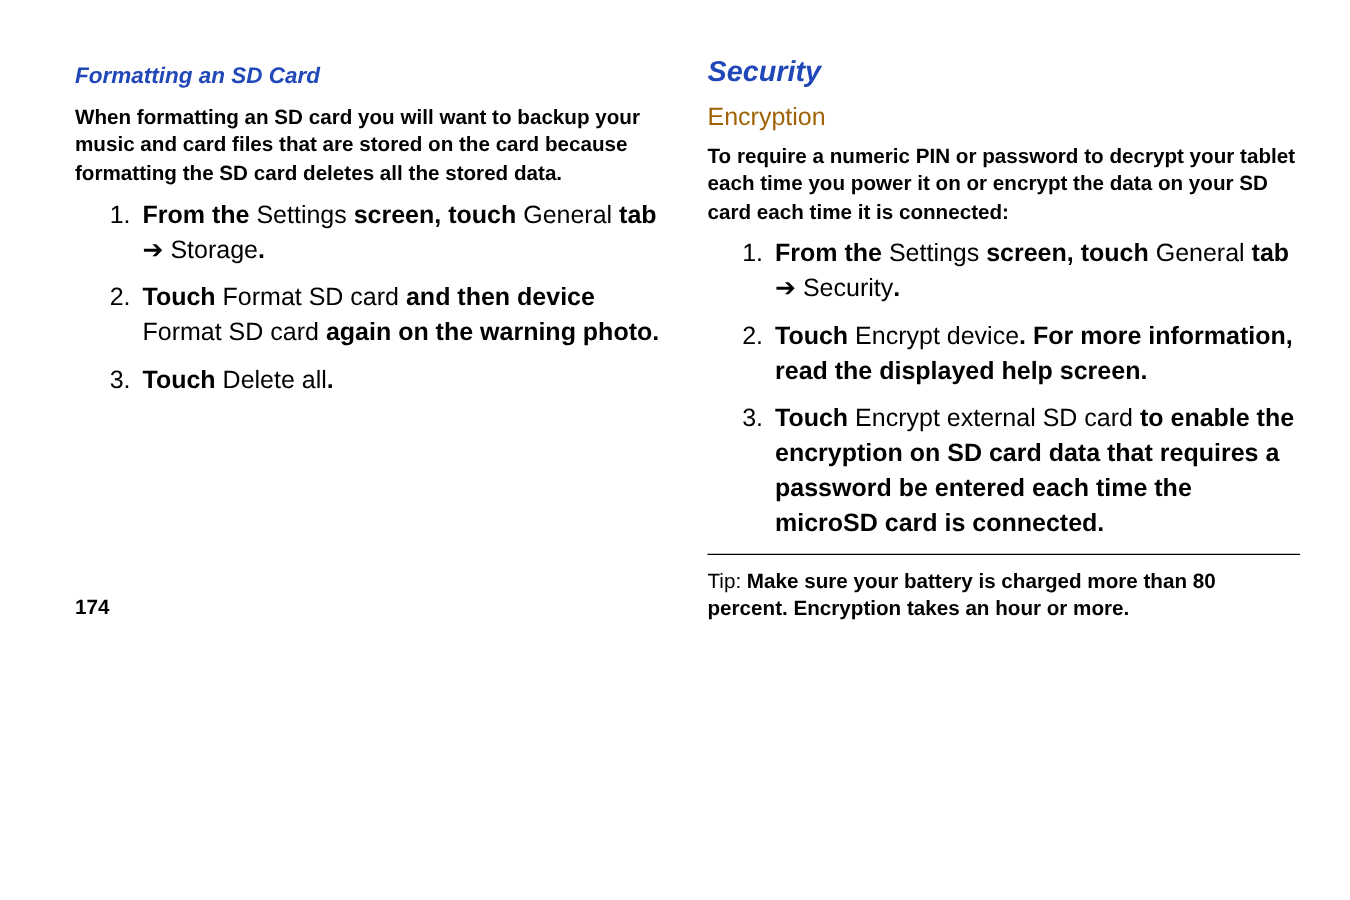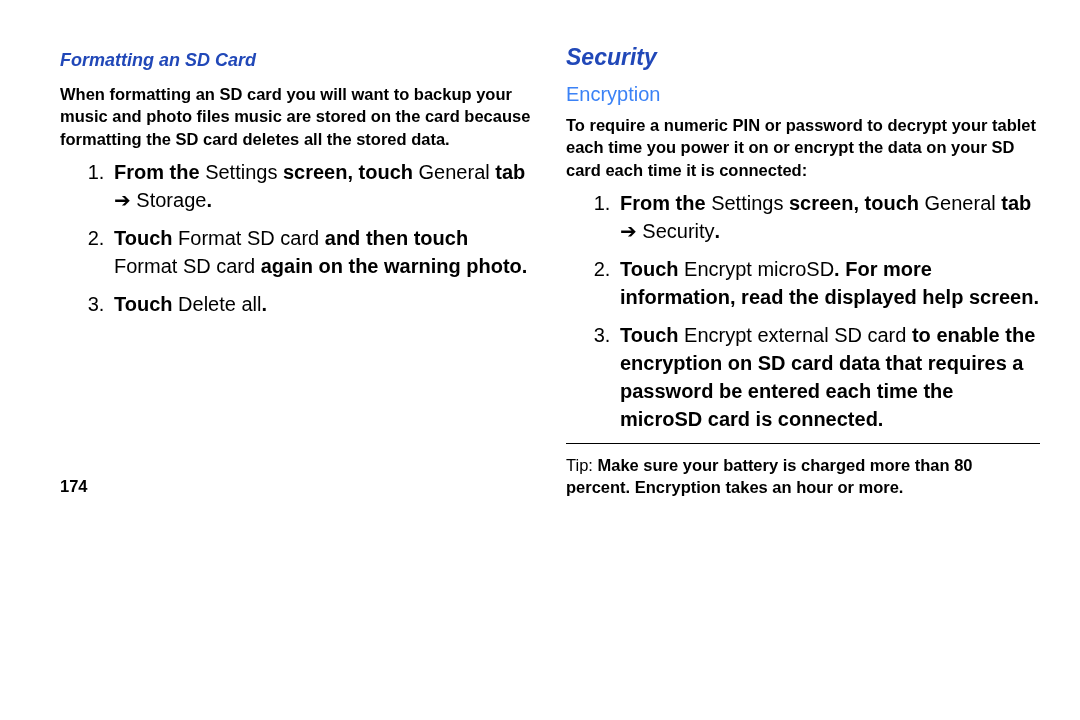--- a/index.html
+++ b/index.html
@@ -32,21 +32,21 @@
     margin: 10px 0 12px 0;
   }
   .section-blue {
     color: #2148b8;
     font-style: italic;
     font-weight: 700;
     font-size: 23px;
     margin: 4px 0 12px 0;
   }
   .sec-blue {
-    color: #3b82f6;
+    color: #a16207;
     font-weight: 400;
     font-size: 20px;
     margin: 10px 0 8px 0;
   }
   .body, .body-bold, .tip {
     font-size: 16.5px;
     line-height: 1.35;
     margin: 4px 0 8px 0;
     font-family: "Arial Narrow", Arial, Helvetica, sans-serif;
     font-stretch: condensed;
@@ -81,40 +81,40 @@
   }
 </style>
 </head>
 <body>
 
 <div class="page">
 
   <div class="col">
     <div class="sub-blue">Formatting an SD Card</div>
 
-    <p class="body-bold">When formatting an SD card you will want to backup your music and photo files music are stored on the card because formatting the SD card deletes all the stored data.</p>
+    <p class="body-bold">When formatting an SD card you will want to backup your music and card files that are stored on the card because formatting the SD card deletes all the stored data.</p>
 
     <ol class="steps">
         <li><span class="bold">From the </span><span>Settings</span><span class="bold"> screen, touch </span><span>General</span><span class="bold"> tab</span><br><span> ➔ </span><span>Storage</span><span class="bold">.</span></li>
-        <li><span class="bold">Touch </span><span>Format SD card</span><span class="bold"> and then touch </span><span>Format SD card</span><span class="bold"> again on the warning photo.</span></li>
+        <li><span class="bold">Touch </span><span>Format SD card</span><span class="bold"> and then device </span><span>Format SD card</span><span class="bold"> again on the warning photo.</span></li>
         <li><span class="bold">Touch </span><span>Delete all</span><span class="bold">.</span></li>
       </ol>
   </div>
 
   <div class="col">
     <div class="section-blue">Security</div>
 
 
     <div class="sec-blue">Encryption</div>
 
     <p class="body-bold">To require a numeric PIN or password to decrypt your tablet each time you power it on or encrypt the data on your SD card each time it is connected:</p>
 
     <ol class="steps">
         <li><span class="bold">From the </span><span>Settings</span><span class="bold"> screen, touch </span><span>General</span><span class="bold"> tab</span><br><span> ➔ </span><span>Security</span><span class="bold">.</span></li>
-        <li><span class="bold">Touch </span><span>Encrypt microSD</span><span class="bold">. For more information, read the displayed help screen.</span></li>
+        <li><span class="bold">Touch </span><span>Encrypt device</span><span class="bold">. For more information, read the displayed help screen.</span></li>
         <li><span class="bold">Touch </span><span>Encrypt external SD card</span><span class="bold"> to enable the encryption on SD card data that requires a password be entered each time the microSD card is connected.</span></li>
       </ol>
 
     <hr class="hr">
 
     <p class="tip"><span>Tip:</span><span class="bold"> Make sure your battery is charged more than 80 percent. Encryption takes an hour or more.</span></p>
   </div>
 
   <div class="pagenum">174</div>
 

